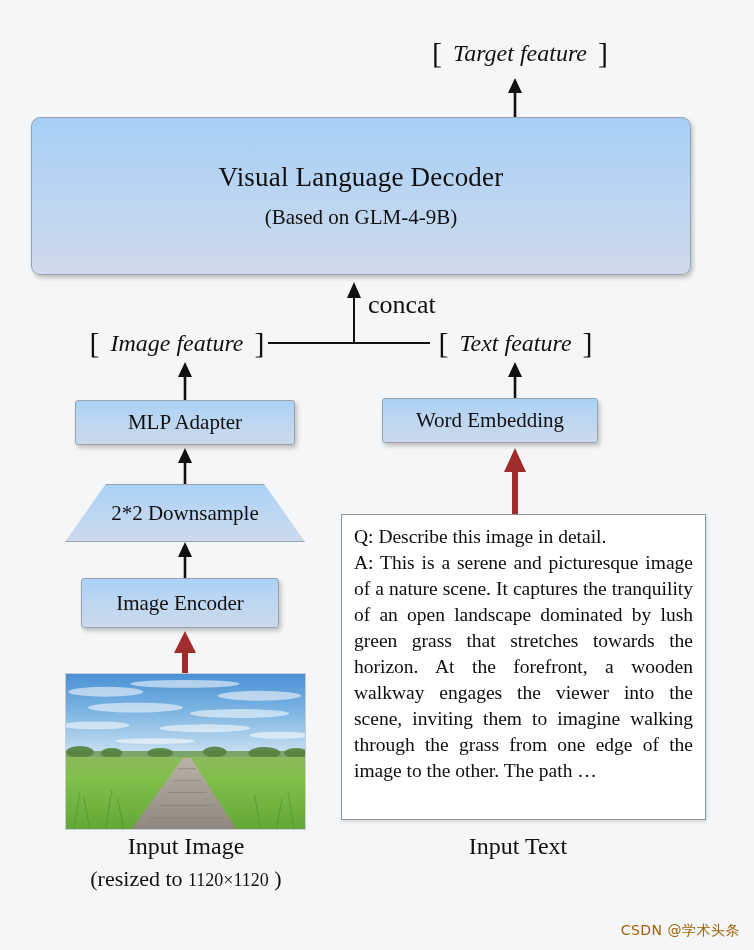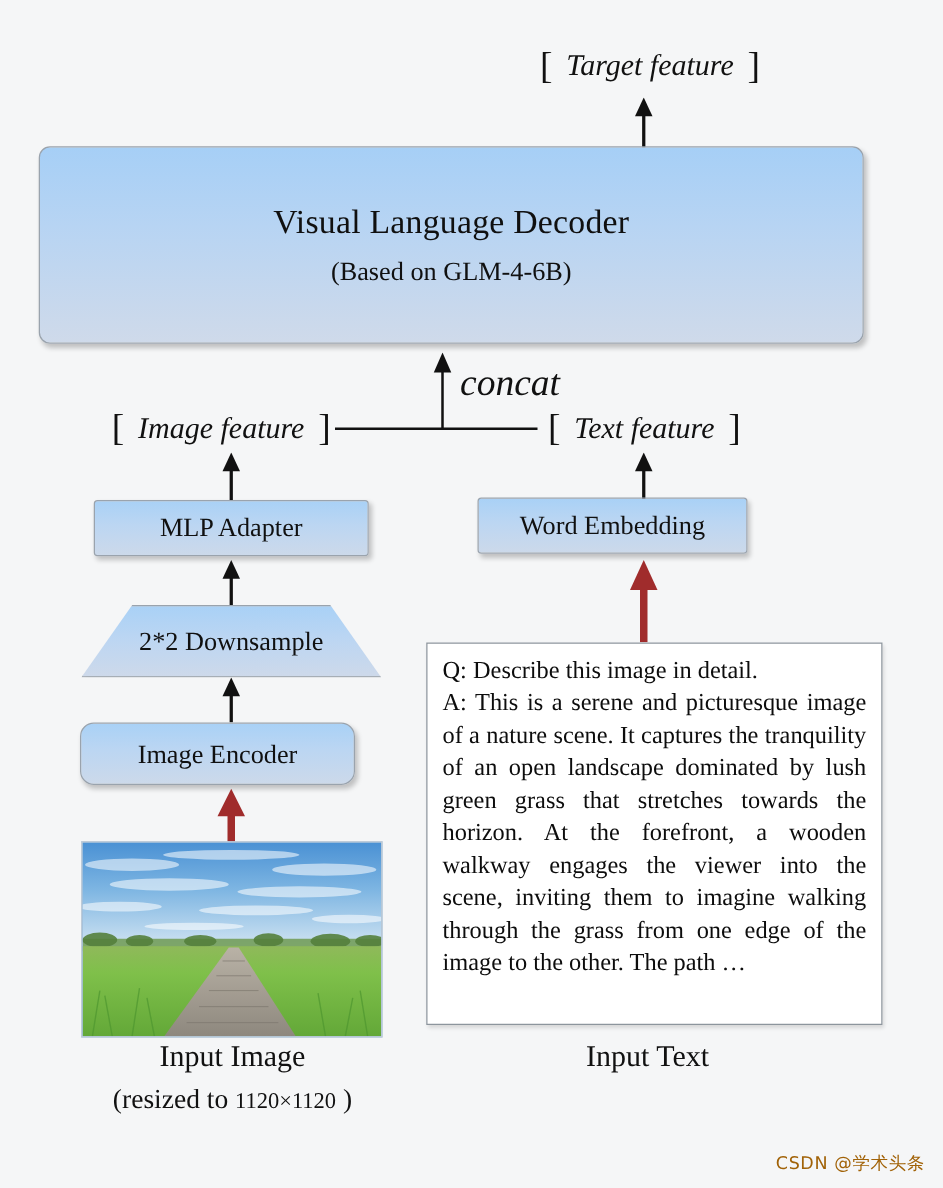--- a/index.html
+++ b/index.html
@@ -42,21 +42,21 @@
     background: linear-gradient(to bottom, #a6cff6 0%, #b7d4f3 40%, #cfdaea 100%);
   }
   #decoder-title { font-size: 27px; letter-spacing: .2px; text-align: center; }
   #decoder-sub { font-size: 21px; margin-top: 12px; }
 
   .small-box { border-radius: 3px; }
   #mlp-box { left: 75px; top: 400px; width: 220px; height: 45px; }
   #mlp-box .lbl { font-size: 21px; }
   #word-box { left: 382px; top: 398px; width: 216px; height: 45px; }
   #word-box .lbl { font-size: 21px; }
-  #encoder-box { left: 64px; top: 578px; width: 220px; height: 50px; border-radius: 11px; }
+  #encoder-box { left: 81px; top: 578px; width: 198px; height: 50px; }
   #encoder-box .lbl { font-size: 21px; }
 
   
   #downsample-wrap { left: 65px; top: 484px; width: 240px; height: 58px; }
   #downsample-shape {
     position: absolute; inset: 0;
     background: linear-gradient(to bottom, #a9d1f6 0%, #bdd6f2 50%, #cdd9ea 100%);
     border: 1px solid #9aa3ad;
     clip-path: polygon(17% 0%, 83% 0%, 100% 100%, 0% 100%);
     filter: drop-shadow(2px 3px 3px rgba(0,0,0,0.20));
@@ -74,21 +74,21 @@
   #concat-line {
     left: 268px; top: 342px; width: 162px; height: 2px;
     background: #111;
   }
   #concat-stem {
     left: 353px; top: 286px; width: 2px; height: 58px;
     background: #111;
   }
   #concat-label {
     left: 368px; top: 290px;
-    font-style: italic; font-size: 30px; color: #111;
+    font-size: 26px; color: #111;
   }
 
   
   #text-box {
     left: 341px; top: 514px; width: 365px; height: 306px;
     background: #ffffff;
     border: 1px solid #8d959d;
     padding: 9px 12px 6px 12px;
     box-shadow: 1px 2px 3px rgba(0,0,0,0.12);
     overflow: hidden;
@@ -137,21 +137,21 @@
 
   <div class="abs arrow" style="left:503px; top:78px;">
     <svg width="24" height="40" viewBox="0 0 24 40">
       <line x1="12" y1="40" x2="12" y2="12" stroke="#111" stroke-width="2.6"></line>
       <polygon points="12,0 5,15 19,15" fill="#111"></polygon>
     </svg>
   </div>
 
   <div class="abs blue-box" id="decoder-box">
     <div id="decoder-title">Visual Language Decoder</div>
-    <div id="decoder-sub">(Based on GLM-4-6B)</div>
+    <div id="decoder-sub">(Based on GLM-4-9B)</div>
   </div>
 
   <div class="abs" id="concat-stem"></div>
   <div class="abs arrow" style="left:342px; top:282px;">
     <svg width="24" height="20" viewBox="0 0 24 20">
       <polygon points="12,0 5,16 19,16" fill="#111"></polygon>
     </svg>
   </div>
   <div class="abs" id="concat-line"></div>
   <div class="abs" id="concat-label">concat</div>

